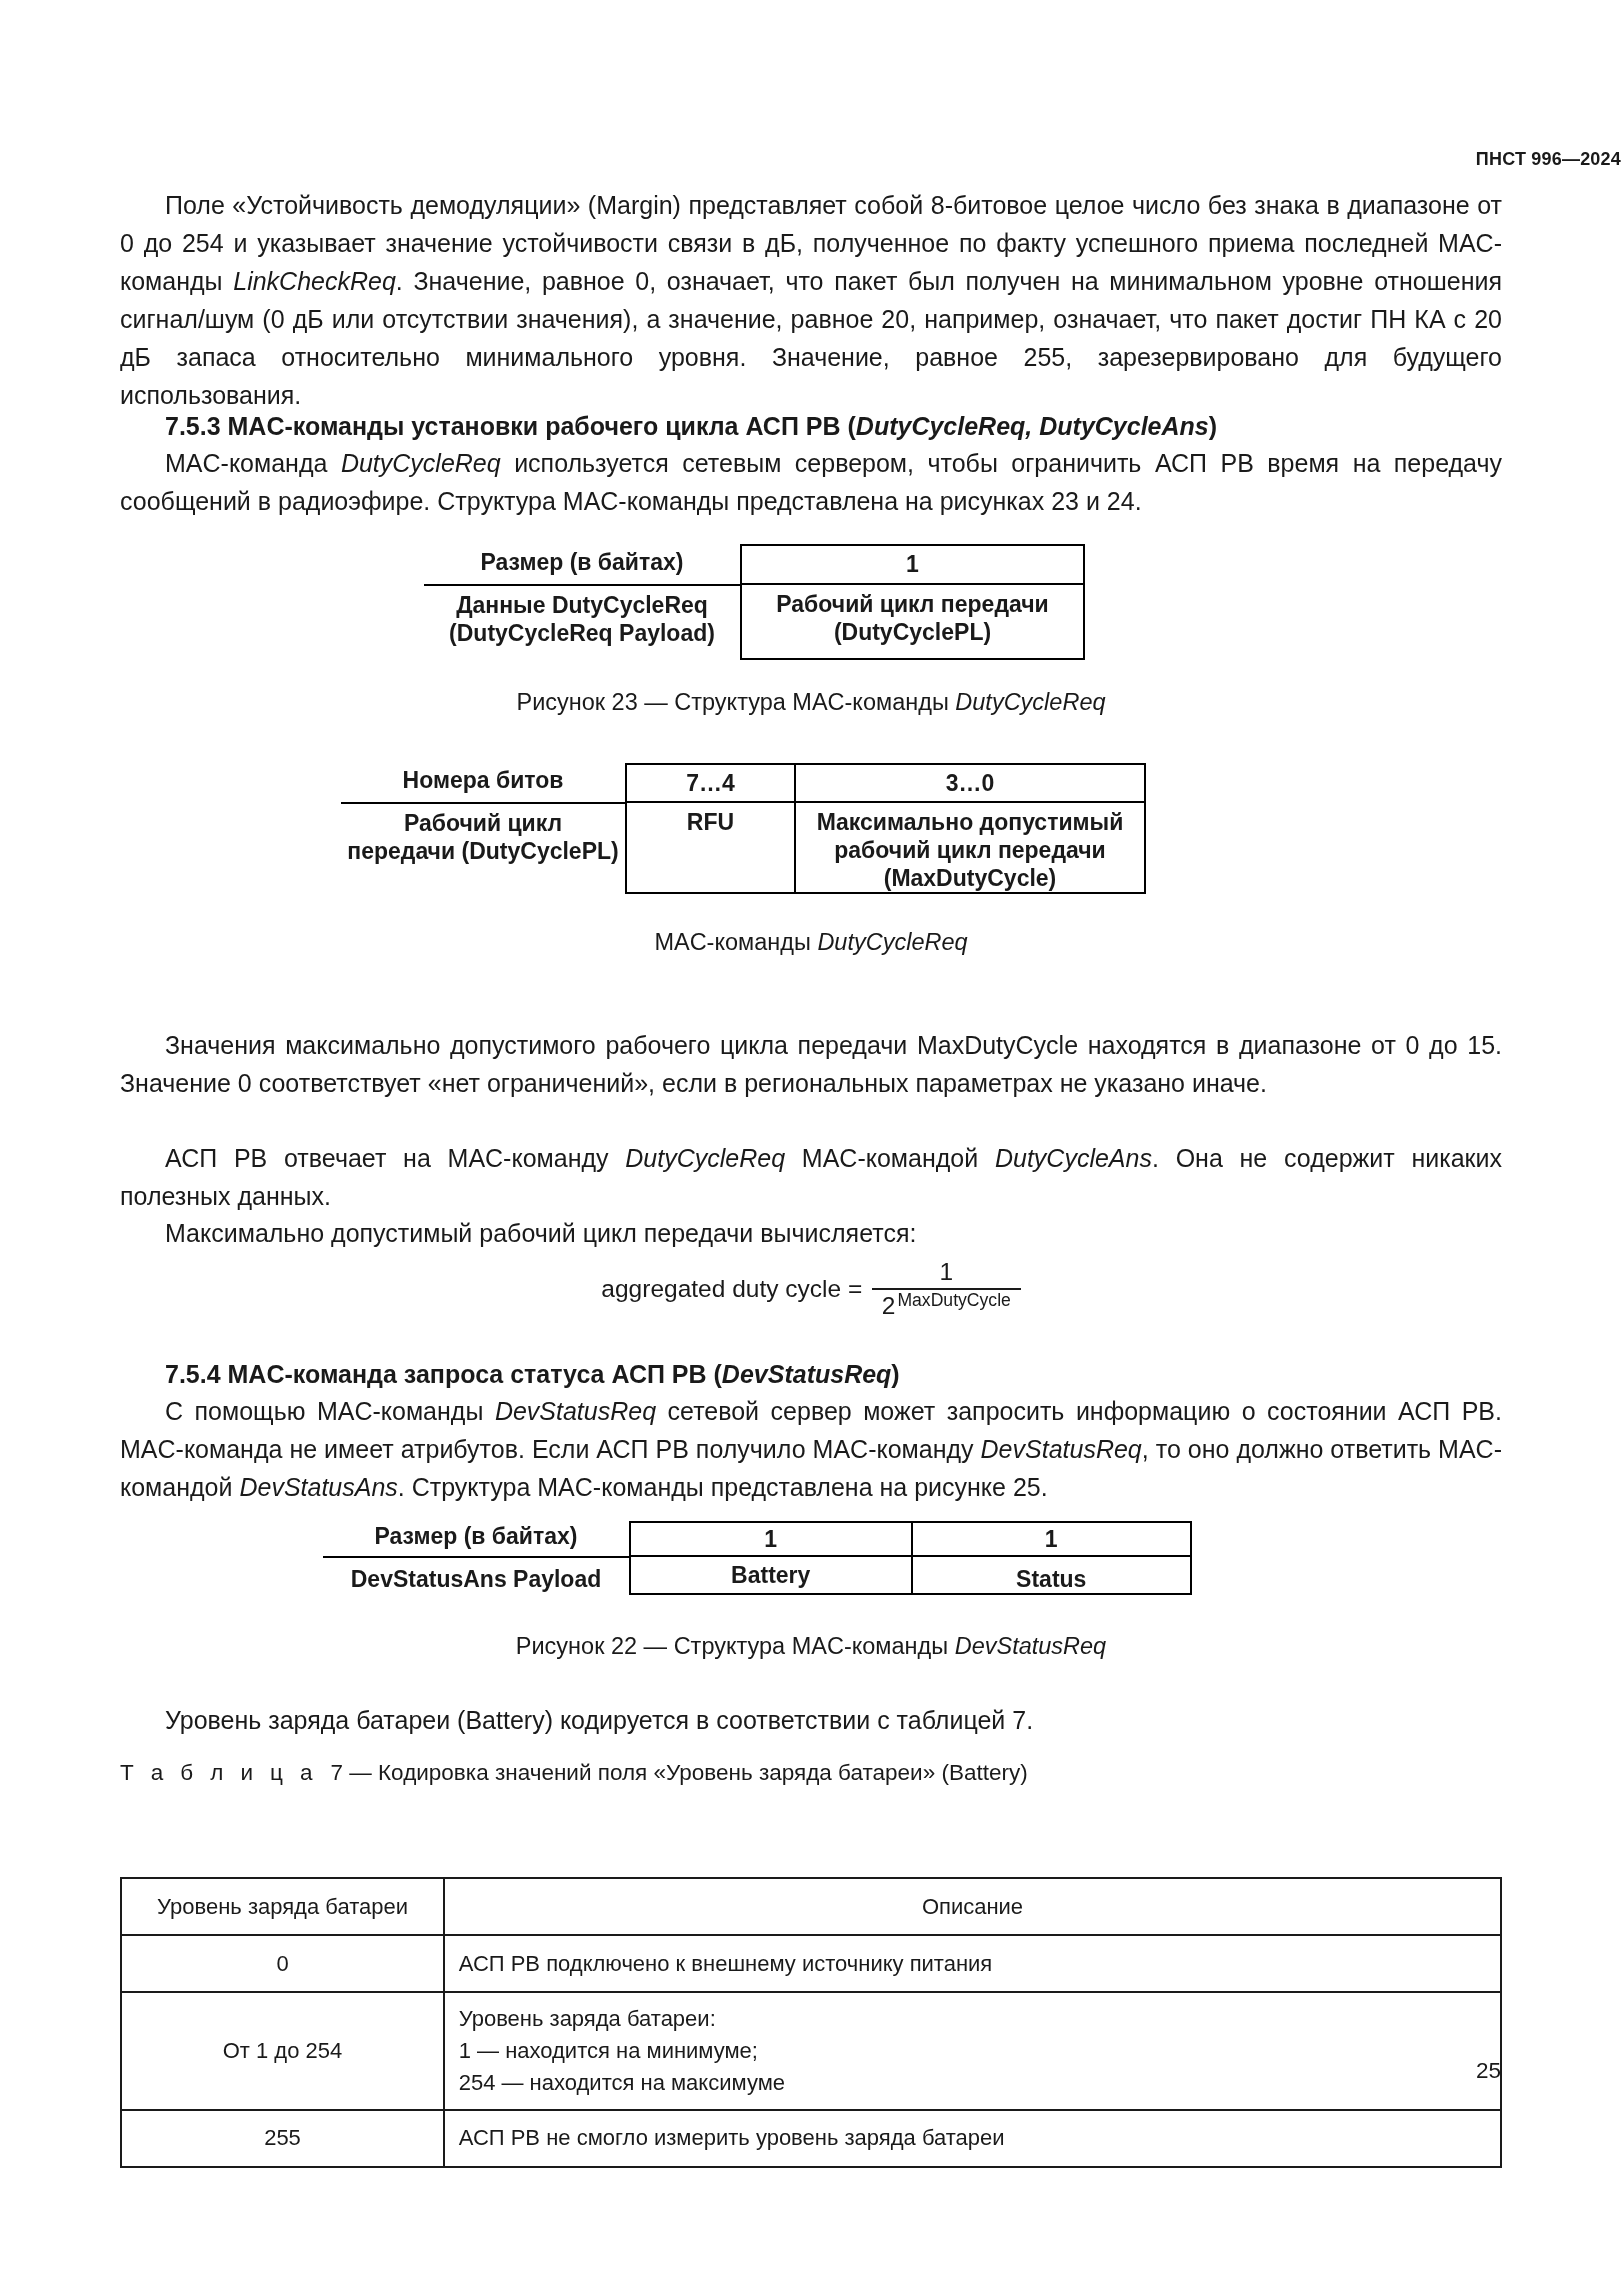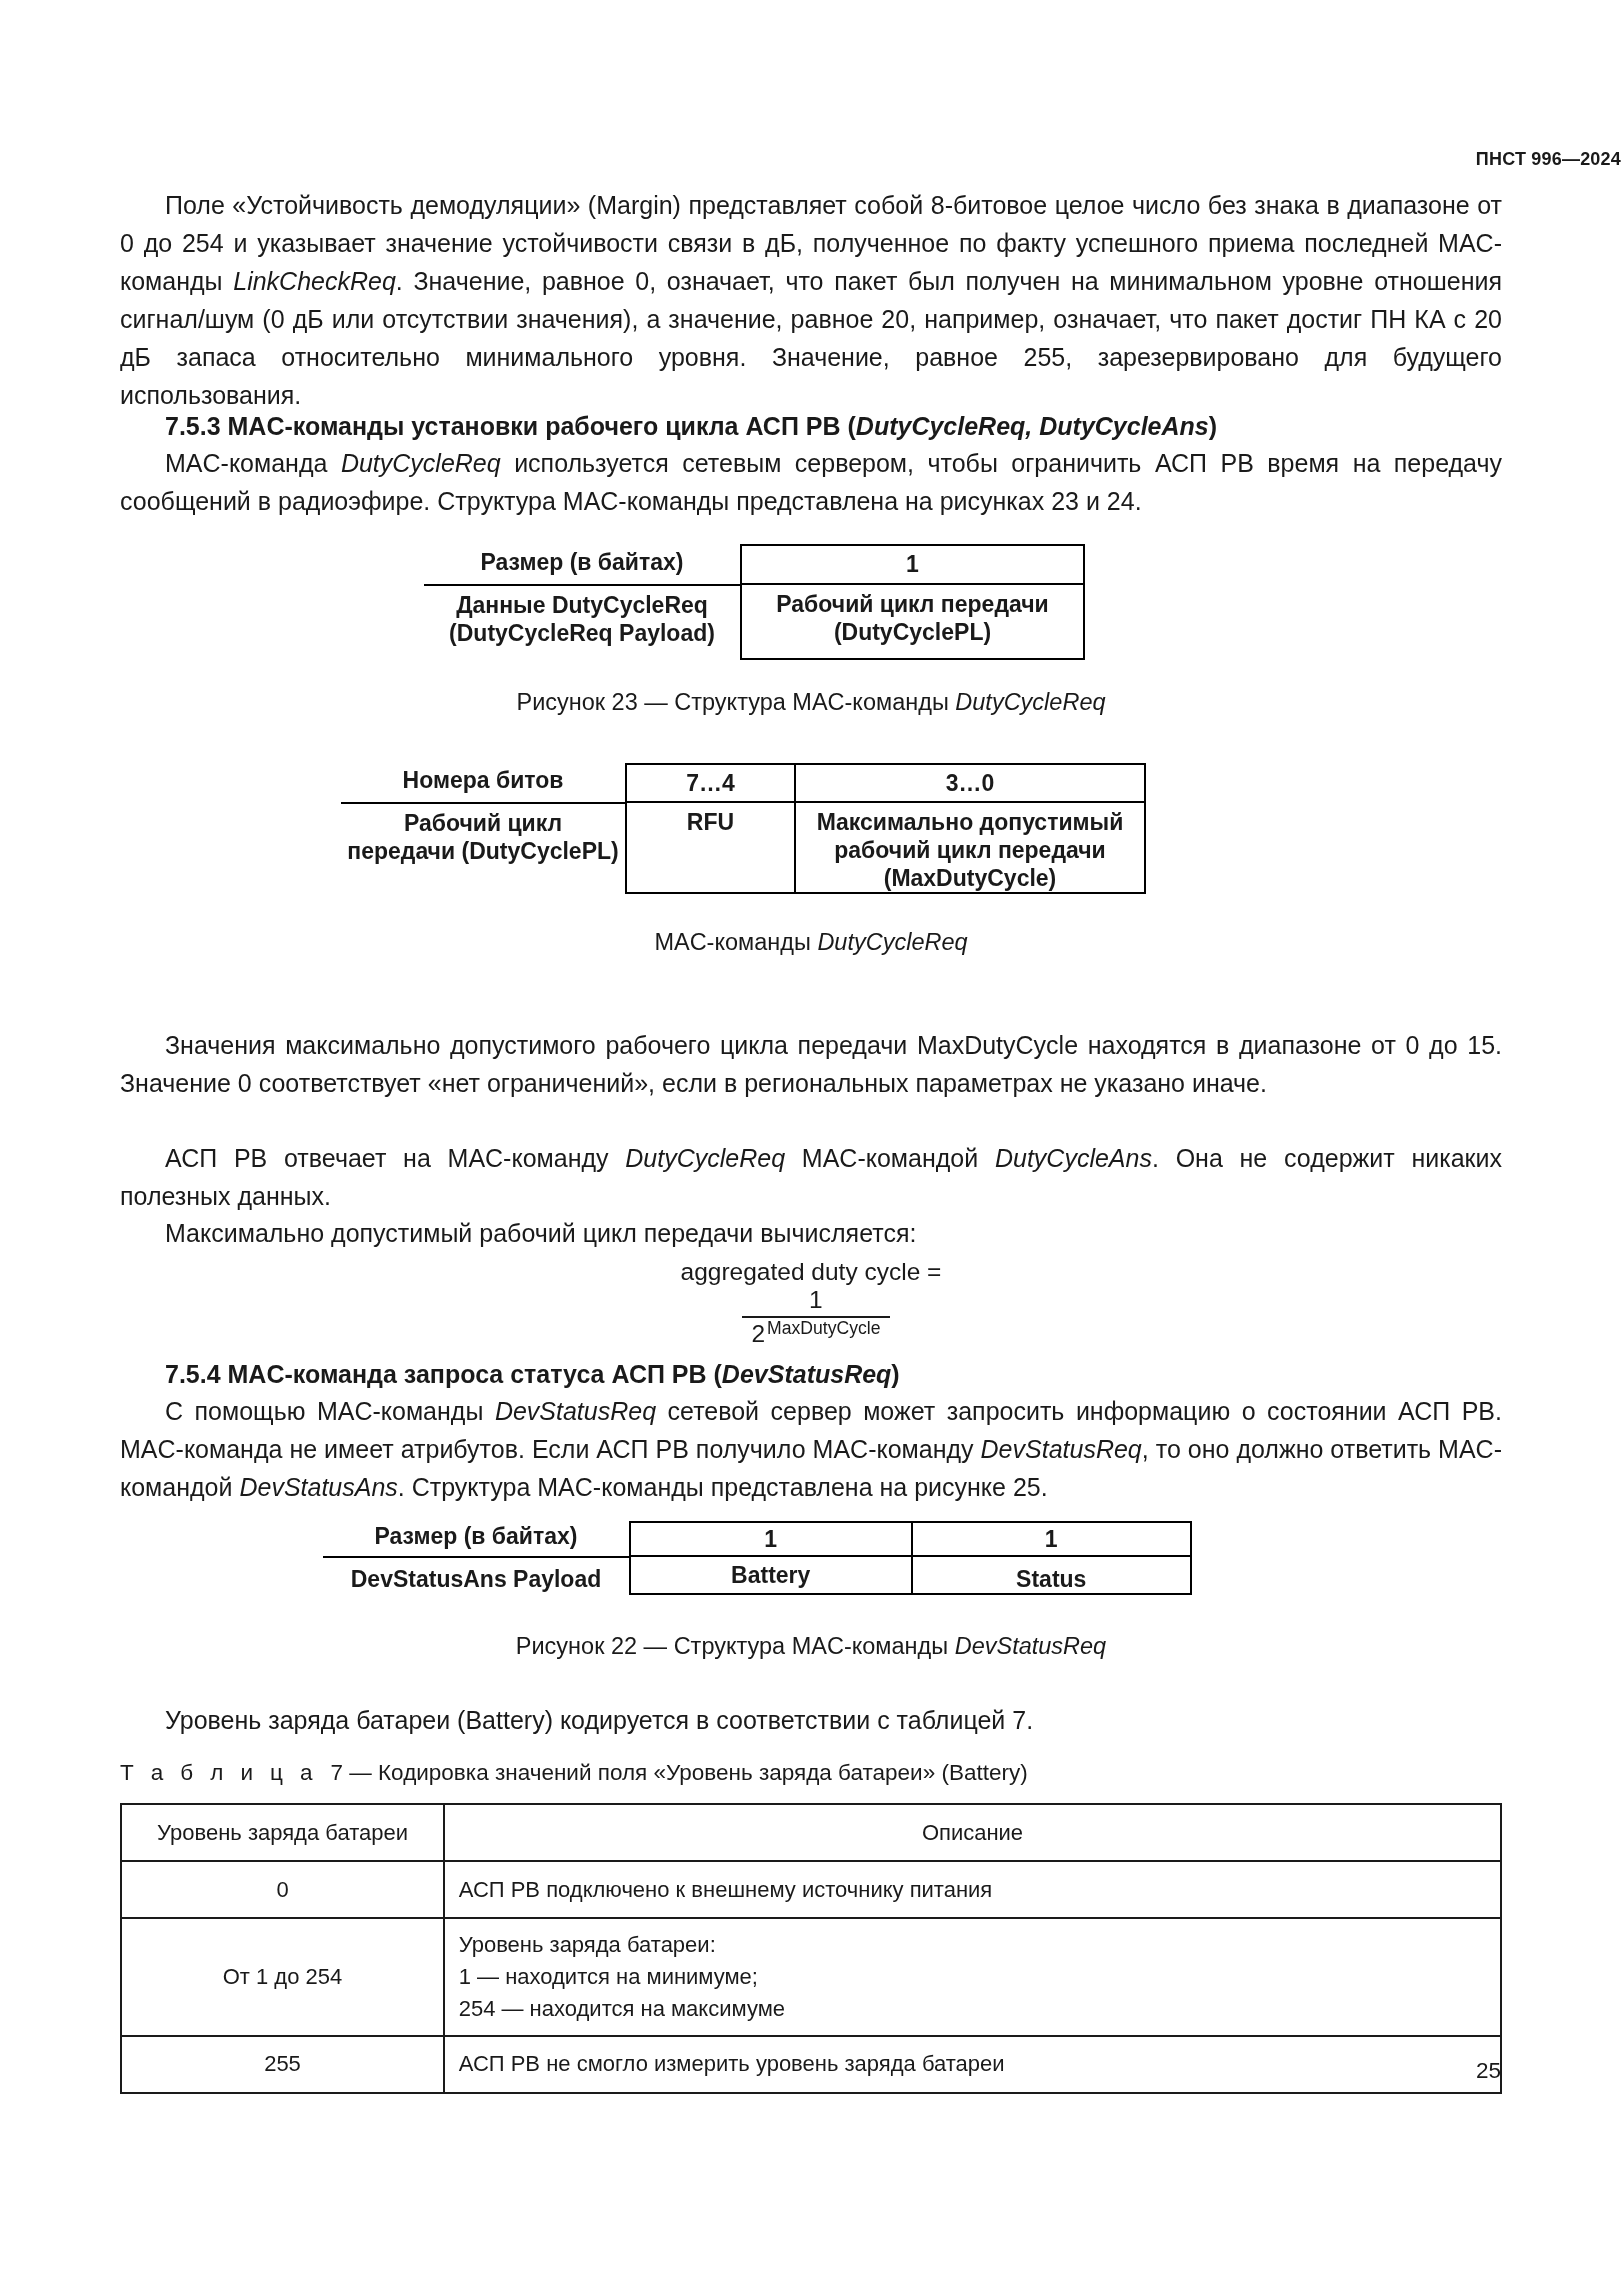--- a/index.html
+++ b/index.html
@@ -303,21 +303,21 @@
   </div>
 
   <div class="block-text" style="top:1139px;">
     <p class="para indent"><span>АСП РВ отвечает на MAC-команду </span><i>DutyCycleReq</i><span> MAC-командой </span><i>DutyCycleAns</i><span>. Она не содержит никаких полезных данных.</span></p>
   </div>
 
   <div class="block-text" style="top:1214px;">
     <p class="para indent">Максимально допустимый рабочий цикл передачи вычисляется:</p>
   </div>
 
-  <div class="formula" style="top:1258px;flex-direction:column;">
+  <div class="formula" style="top:1258px;">
     <span>aggregated duty cycle =</span>
     <span class="frac">
       <span class="num">1</span>
       <span class="bar"></span>
       <span class="den">
         <span>2</span>
         <span class="expo">MaxDutyCycle</span>
       </span>
     </span>
   </div>
@@ -348,21 +348,21 @@
   </div>
 
   <div class="fig-caption" style="top:1630px;"><span>Рисунок 22 — Структура MAC-команды </span><i>DevStatusReq</i></div>
 
   <div class="block-text" style="top:1701px;">
     <p class="para indent">Уровень заряда батареи (Battery) кодируется в соответствии с таблицей 7.</p>
   </div>
 
   <div class="tbl-caption" style="top:1757px;"><span class="sp-word">Т а б л и ц а</span><span>&nbsp; </span><span>7</span><span>&nbsp;</span><span>— Кодировка значений поля «Уровень заряда батареи» (Battery)</span></div>
 
-  <table class="data" style="top:1803px;">
+  <table class="data" style="top:1877px;">
     <colgroup>
       <col style="width:323px;">
       <col>
     </colgroup>
     <thead>
       <tr>
         <th>Уровень заряда батареи</th>
         <th>Описание</th>
       </tr>
     </thead>

